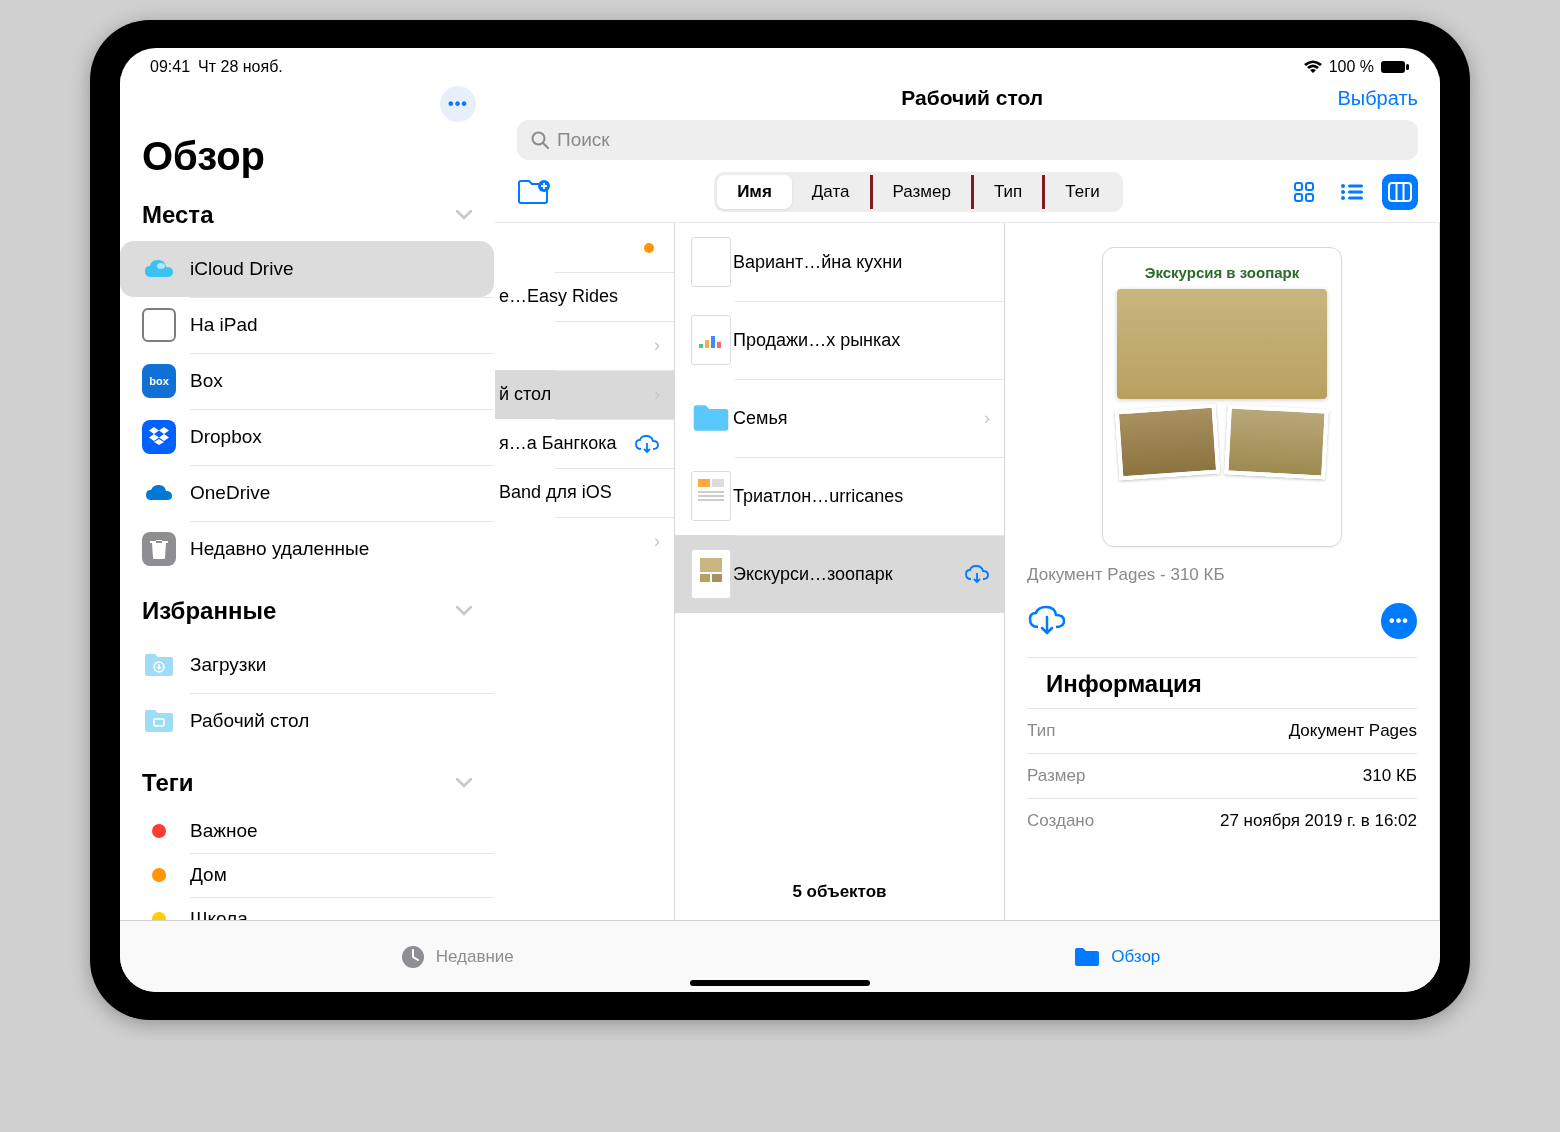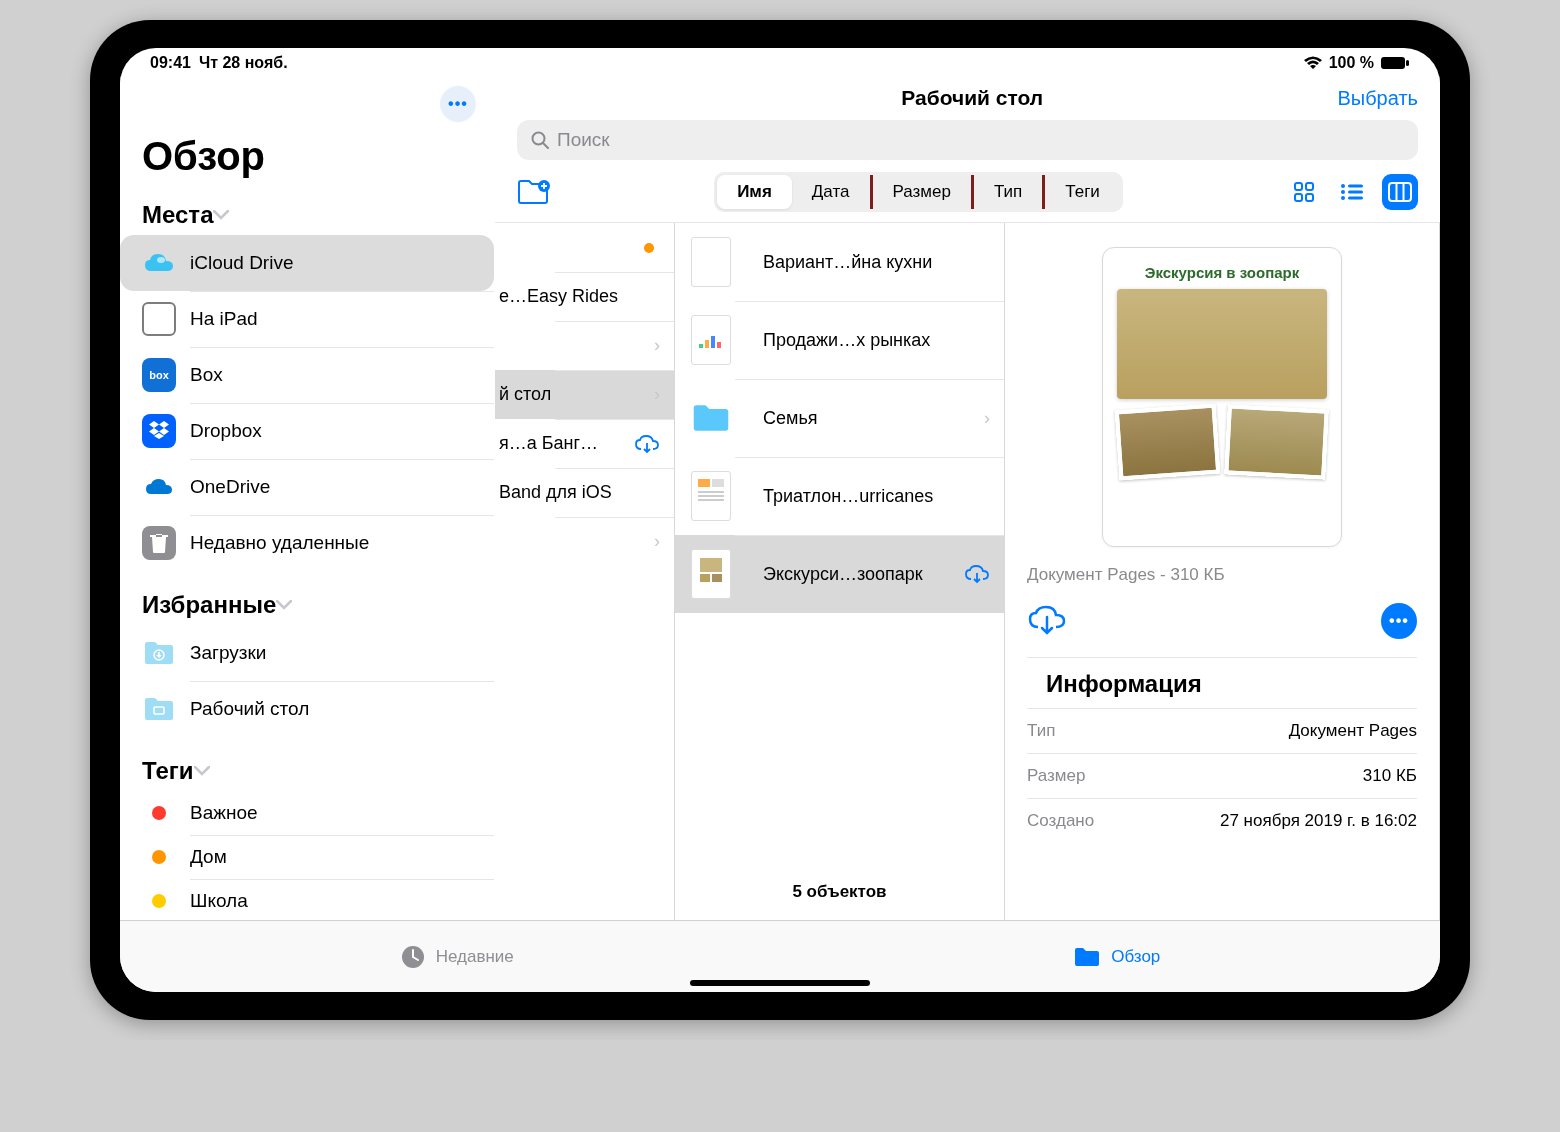--- a/index.html
+++ b/index.html
@@ -1,29 +1,29 @@
 <!DOCTYPE html>
 <html><head>
 <meta charset="utf-8">
 <style>
 * { margin:0; padding:0; box-sizing:border-box; font-family:-apple-system,"SF Pro Text",Helvetica,Arial,sans-serif; -webkit-font-smoothing:antialiased; }
 body { background:#d0d0d0; display:flex; justify-content:center; padding:20px; }
 .device { width:1380px; height:1000px; background:#000; border-radius:60px; padding:28px 30px; box-shadow:0 4px 20px rgba(0,0,0,.3); position:relative; }
 .screen { width:100%; height:100%; background:#fff; border-radius:36px; overflow:hidden; display:flex; flex-direction:column; position:relative; }
-.status { height:28px; display:flex; align-items:flex-start; justify-content:space-between; padding:6px 30px 0; font-size:16px; font-weight:700; }
+.status { height:28px; display:flex; align-items:flex-end; justify-content:space-between; padding:6px 30px 0; font-size:16px; font-weight:400; }
 .status .left { display:flex; gap:8px; }
 .status .right { display:flex; align-items:center; gap:6px; }
 .wifi-icon svg, .batt svg { display:block; }
 .main { flex:1; display:flex; overflow:hidden; }
 .sidebar { width:375px; display:flex; flex-direction:column; background:#fff; position:relative; z-index:2; border-right:1px solid transparent;}
 .sb-top { display:flex; justify-content:flex-end; padding:10px 18px 6px; }
 .more-btn { width:36px; height:36px; border-radius:50%; background:#e7f0fa; display:flex; align-items:center; justify-content:center; color:#007aff; font-weight:700; letter-spacing:1px; }
 .sb-title { font-size:40px; font-weight:700; padding:6px 22px 16px; }
 .sb-section { padding:0 0 14px; }
-.sb-header { display:flex; align-items:center; justify-content:flex-start; padding:6px 22px 6px; font-size:24px; font-weight:700; }
+.sb-header { display:flex; align-items:center; justify-content:space-between; padding:6px 22px 12px; font-size:24px; font-weight:700; }
 .chev { color:#c7c7cc; }
 .sb-item { display:flex; align-items:center; gap:14px; padding:11px 22px; font-size:19px; position:relative; }
 .sb-item.selected { background:#dcdcdc;border-radius:14px; }
 .sb-item .icon { width:34px; height:34px; display:flex; align-items:center; justify-content:center; border-radius:8px; flex:none; }
 .icon.icloud { color:#3ac3f2; }
 .icon.ipad { border:2px solid #7d7d7d; border-radius:6px; }
 .icon.box { background:#1070d6; color:#fff; font-size:11px; font-weight:700; }
 .icon.dropbox { background:#0061fe; color:#fff; }
 .icon.onedrive { color:#0078d4; }
 .icon.trash { background:#8e8e93; color:#fff; border-radius:8px;}
@@ -43,21 +43,21 @@
 .sortseg .seg:last-child{border-right:none;}
 .sortseg .seg.active { background:#fff; border-radius:8px; border-right:none; font-weight:600; box-shadow:0 1px 3px rgba(0,0,0,.08);}
 .viewbtns { display:flex; gap:12px; align-items:center;}
 .viewbtns .vb { width:36px; height:36px; display:flex; align-items:center; justify-content:center; color:#007aff; border-radius:9px;}
 .viewbtns .vb.active { background:#007aff; color:#fff; }
 .columns { flex:1; display:flex; overflow:hidden; border-top:1px solid #e5e5ea;}
 .col { border-right:1px solid #d8d8dc; display:flex; flex-direction:column; overflow:hidden;}
 .col1 { width:180px; }
 .col2 { width:330px; position:relative;}
 .col3 { flex:1; padding:16px 22px; overflow:auto;}
-.row { display:flex; align-items:center; gap:32px; padding:14px 14px 14px 16px; font-size:18px; position:relative; overflow:hidden; white-space:nowrap;}
+.row { display:flex; align-items:center; gap:2px; padding:14px 14px 14px 16px; font-size:18px; position:relative; overflow:hidden; white-space:nowrap;}
 .row + .row::before { content:""; position:absolute; left:60px; right:0; top:0; height:1px; background:#e5e5ea;}
 .row.sel { background:#d9d9d9; }
 .row .rlabel { flex:1; overflow:hidden; text-overflow:ellipsis;}
 .row .chev-r { color:#c7c7cc; flex:none;}
 .row .cloud { color:#007aff; flex:none;}
 .thumb { width:40px; height:50px; background:#fff; border:1px solid #dcdcdc; border-radius:3px; flex:none; display:flex; align-items:center; justify-content:center; overflow:hidden;}
 .thumb.folder { border:none; background:none; color:#5ac8fa;}
 .col1 .row { padding-left:4px; }
 .col1 .row .rlabel { }
 .orange-dot{width:10px;height:10px;border-radius:50%;background:#ff9500;display:inline-block;margin-right:6px;}

